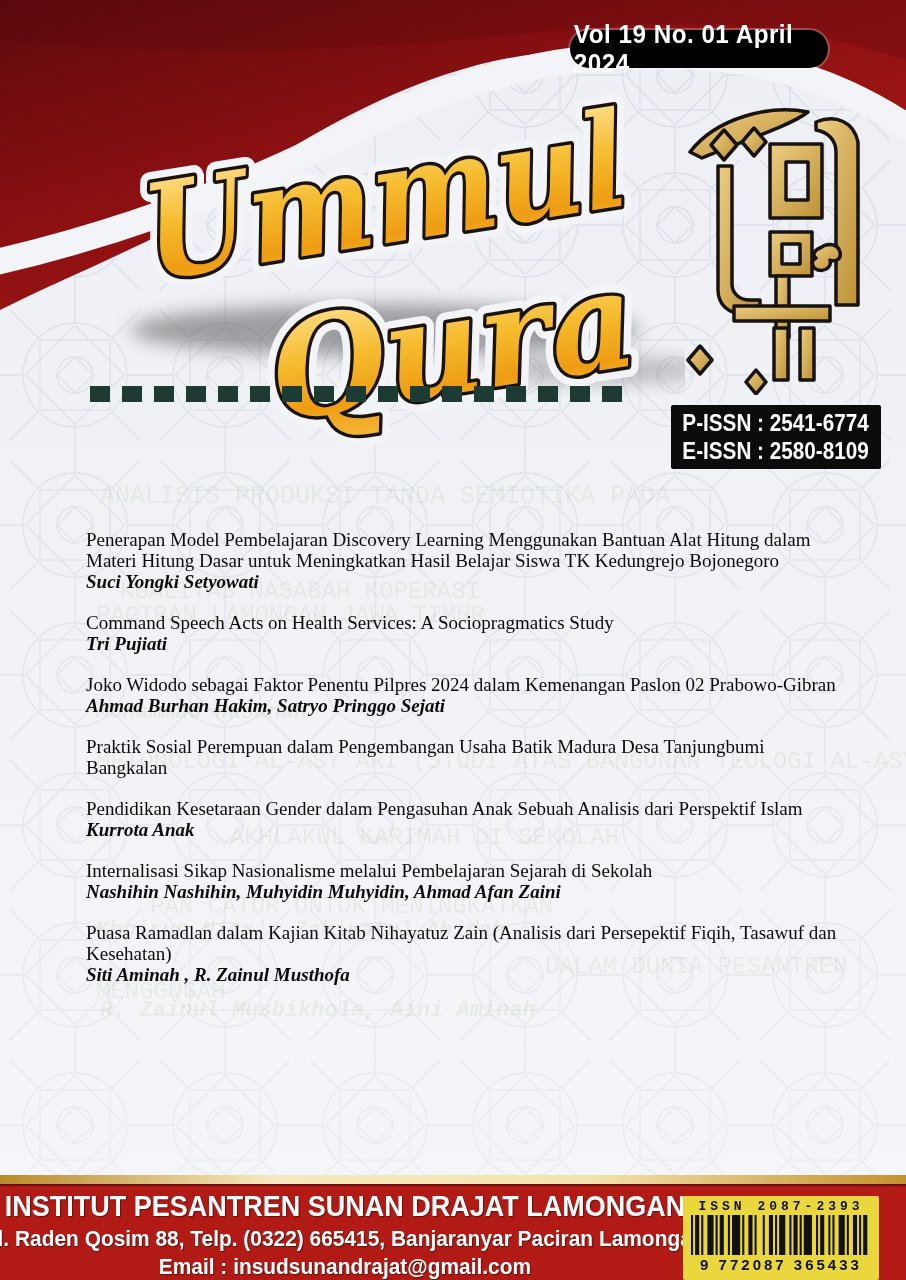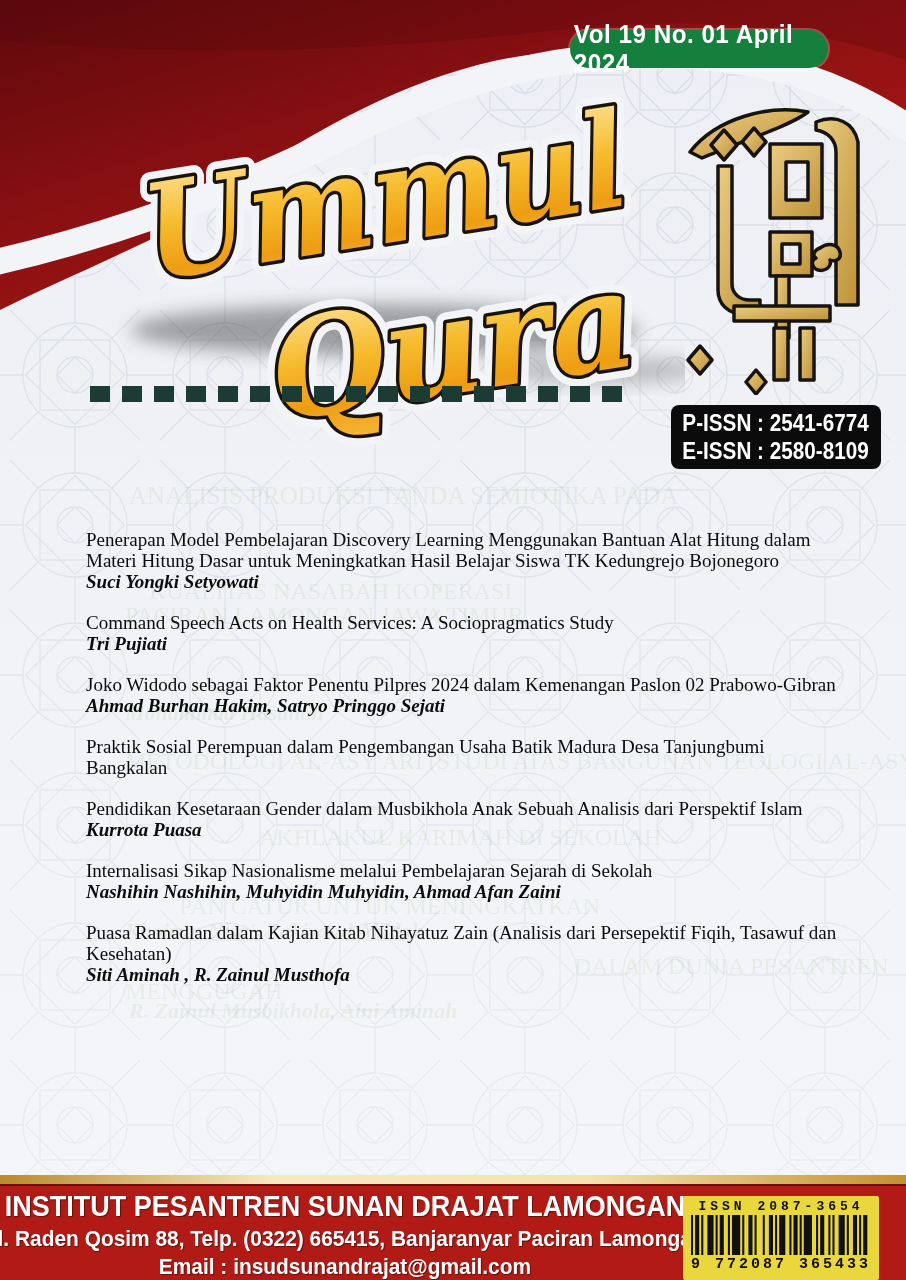--- a/index.html
+++ b/index.html
@@ -2,69 +2,69 @@
 <html><head>
 <meta charset="utf-8">
 <title>Ummul Qura</title>
 <style>
   html,body{margin:0;padding:0;background:#555;}
   .page{position:relative;width:906px;height:1280px;margin:0 auto;overflow:hidden;
         background:#edeff4;font-family:"Liberation Sans",sans-serif;}
 
   
   .vol-badge{position:absolute;left:570px;top:30px;width:258px;height:38px;
-    background:#15803d;border-radius:19px;display:flex;align-items:center;justify-content:center;
+    background:#000000;border-radius:19px;display:flex;align-items:center;justify-content:center;
     z-index:6;box-shadow:0 0 0 2px rgba(255,255,255,.25);}
   .vol-badge span{color:#fff;font-weight:bold;font-size:25px;letter-spacing:.5px;
     display:inline-block;transform:scaleX(.97);}
 
   
   .journal-strip{position:absolute;left:90px;top:386px;width:542px;z-index:5;}
   .dash{height:8px;background:repeating-linear-gradient(90deg,#1c3b33 0 20px,transparent 20px 32px);}
   .journal-strip h1{margin:5px 0 6px 0;text-align:center;font-size:33px;line-height:36px;
     color:#1c3b33;font-weight:800;letter-spacing:0;white-space:nowrap;}
   .journal-strip h1 span{display:inline-block;transform:scaleX(.88);transform-origin:center;}
 
   
   .issn-box{position:absolute;left:671px;top:405px;width:210px;height:64px;background:#0b0b0b;
-    z-index:5;display:flex;flex-direction:column;align-items:center;justify-content:center;border-radius:8px;}
+    z-index:5;display:flex;flex-direction:column;align-items:center;justify-content:center;border-radius:2px;}
   .issn-box div{color:#fff;font-weight:800;font-size:23px;line-height:28px;white-space:nowrap;
     transform:scaleX(.9);}
 
   
   .articles{position:absolute;left:86px;top:529px;width:756px;z-index:5;
     font-family:"Liberation Serif",serif;font-size:19px;line-height:21px;color:#0b0b0b;}
   .article{margin:0 0 20px 0;}
   .article .title{font-weight:normal;}
   .article .authors{font-weight:bold;font-style:italic;}
 
   
-  .wm{position:absolute;z-index:2;font-family:Liberation Serif, serif;color:#4d7c0f;
-    opacity:.07;white-space:nowrap;margin-left:29px;}
+  .wm{position:absolute;z-index:2;font-family:Liberation Mono, monospace;color:#4d7c0f;
+    opacity:.07;white-space:nowrap;}
   .wm.it{font-style:italic;font-weight:bold;}
 
   
   .footer{position:absolute;left:0;top:1175px;width:906px;height:126px;z-index:6;}
   .footer-goldbar{height:9px;background:linear-gradient(90deg,#b98a2c,#f6e9bf 30%,#f3e3ad 65%,#c3922f);}
   .footer-red{position:relative;height:96px;background:#b21b15;border-top:2px solid #6e0d0c;}
   .footer-left{position:absolute;left:0;top:0;width:690px;height:96px;display:flex;
     flex-direction:column;align-items:center;justify-content:center;color:#fff;
     text-shadow:1px 1px 1px rgba(0,0,0,.45);}
   .footer-left .l1{font-size:30px;font-weight:800;white-space:nowrap;transform:scaleX(.9);}
   .footer-left .l2{font-size:22px;font-weight:700;white-space:nowrap;transform:scaleX(.95);margin-top:3px;}
   .footer-left .l3{font-size:22px;font-weight:700;white-space:nowrap;transform:scaleX(.95);margin-top:2px;}
 
   
   .barcode{position:absolute;left:683px;top:10px;width:196px;height:84px;background:#e9d73d;
     border-radius:2px;display:flex;flex-direction:column;align-items:center;padding-top:3px;box-sizing:border-box;}
   .barcode .bc-label{font-size:13px;font-weight:bold;letter-spacing:4px;color:#111;
     font-family:"Liberation Mono","DejaVu Sans Mono",monospace;}
   .barcode svg{display:block;margin-top:1px;}
   .barcode .bc-digits{font-size:15px;font-weight:bold;letter-spacing:3px;color:#111;margin-top:1px;
-    font-family:Liberation Mono, monospace;white-space:nowrap;}
+    font-family:Liberation Sans, sans-serif;white-space:nowrap;}
 
   
   .bg-svg{position:absolute;left:0;top:0;z-index:0;}
   .swoosh-svg{position:absolute;left:0;top:0;z-index:3;}
   .logo-svg{position:absolute;left:55px;top:75px;z-index:4;}
   .kufic-svg{position:absolute;left:678px;top:100px;z-index:4;}
   .logo-text{font-family:"DejaVu Serif",serif;font-style:italic;font-weight:bold;}
 </style>
 </head>
 <body>
@@ -192,43 +192,43 @@
       <div class="authors">Tri Pujiati</div>
     </div>
     <div class="article">
       <div class="title">Joko Widodo sebagai Faktor Penentu Pilpres 2024 dalam Kemenangan Paslon 02 Prabowo-Gibran</div>
       <div class="authors">Ahmad Burhan Hakim, Satryo Pringgo Sejati</div>
     </div>
     <div class="article">
       <div class="title">Praktik Sosial Perempuan dalam Pengembangan Usaha Batik Madura Desa Tanjungbumi Bangkalan</div>
     </div>
     <div class="article">
-      <div class="title">Pendidikan Kesetaraan Gender dalam Musbikhola Anak Sebuah Analisis dari Perspektif Islam</div>
-      <div class="authors">Kurrota Puasa</div>
+      <div class="title">Pendidikan Kesetaraan Gender dalam Pengasuhan Anak Sebuah Analisis dari Perspektif Islam</div>
+      <div class="authors">Kurrota Anak</div>
     </div>
     <div class="article">
       <div class="title">Internalisasi Sikap Nasionalisme melalui Pembelajaran Sejarah di Sekolah</div>
       <div class="authors">Nashihin Nashihin, Muhyidin Muhyidin, Ahmad Afan Zaini</div>
     </div>
     <div class="article">
       <div class="title">Puasa Ramadlan dalam Kajian Kitab Nihayatuz Zain (Analisis dari Persepektif Fiqih, Tasawuf dan Kesehatan)</div>
       <div class="authors">Siti Aminah , R. Zainul Musthofa</div>
     </div>
   </div>
 
   <div class="footer">
     <div class="footer-goldbar"></div>
     <div class="footer-red">
       <div class="footer-left">
         <div class="l1">INSTITUT PESANTREN SUNAN DRAJAT LAMONGAN</div>
         <div class="l2">Jl. Raden Qosim 88, Telp. (0322) 665415, Banjaranyar Paciran Lamongan</div>
         <div class="l3">Email : insudsunandrajat@gmail.com</div>
       </div>
       <div class="barcode">
-        <div class="bc-label">ISSN 2087-3654</div>
+        <div class="bc-label">ISSN 2087-2393</div>
         <svg width="184" height="40" id="bars-svg" fill="#111">
             <rect x="2" y="0" width="2.05" height="40"></rect>
             <rect x="6.1" y="0" width="4.1" height="40"></rect>
             <rect x="12.25" y="0" width="2.05" height="40"></rect>
             <rect x="18.4" y="0" width="6.1499999999999995" height="40"></rect>
             <rect x="26.599999999999998" y="0" width="2.05" height="40"></rect>
             <rect x="30.7" y="0" width="4.1" height="40"></rect>
             <rect x="38.9" y="0" width="2.05" height="40"></rect>
             <rect x="42.99999999999999" y="0" width="8.2" height="40"></rect>
             <rect x="53.249999999999986" y="0" width="2.05" height="40"></rect>

